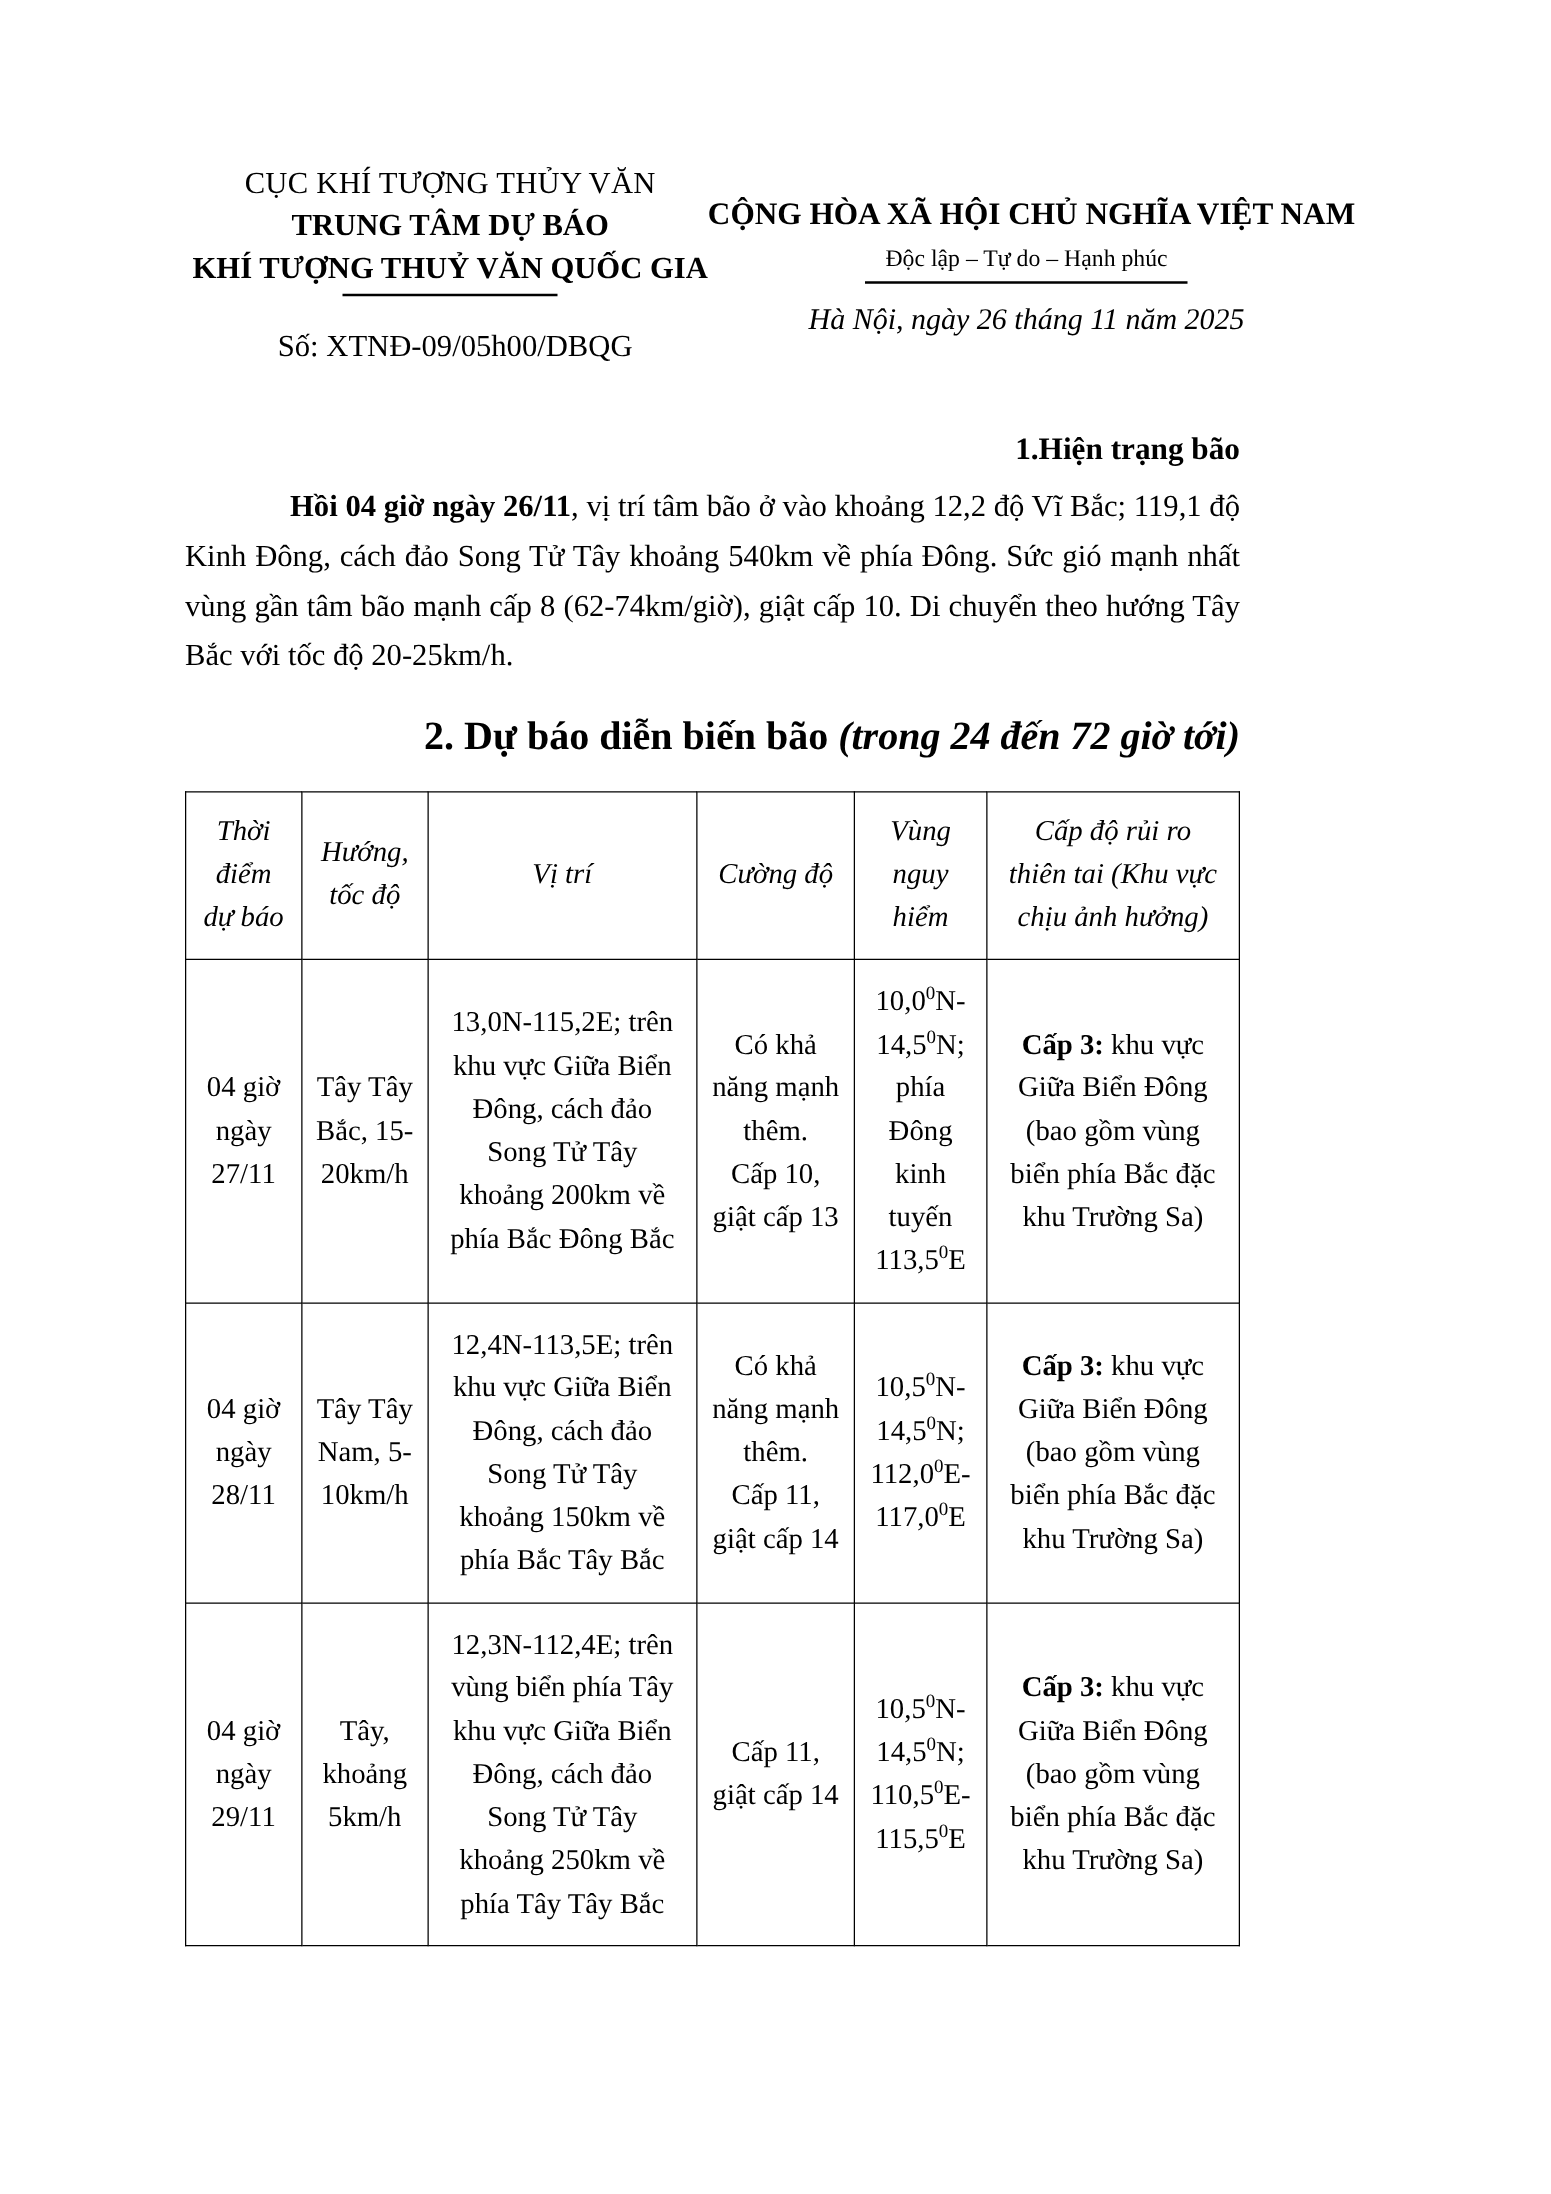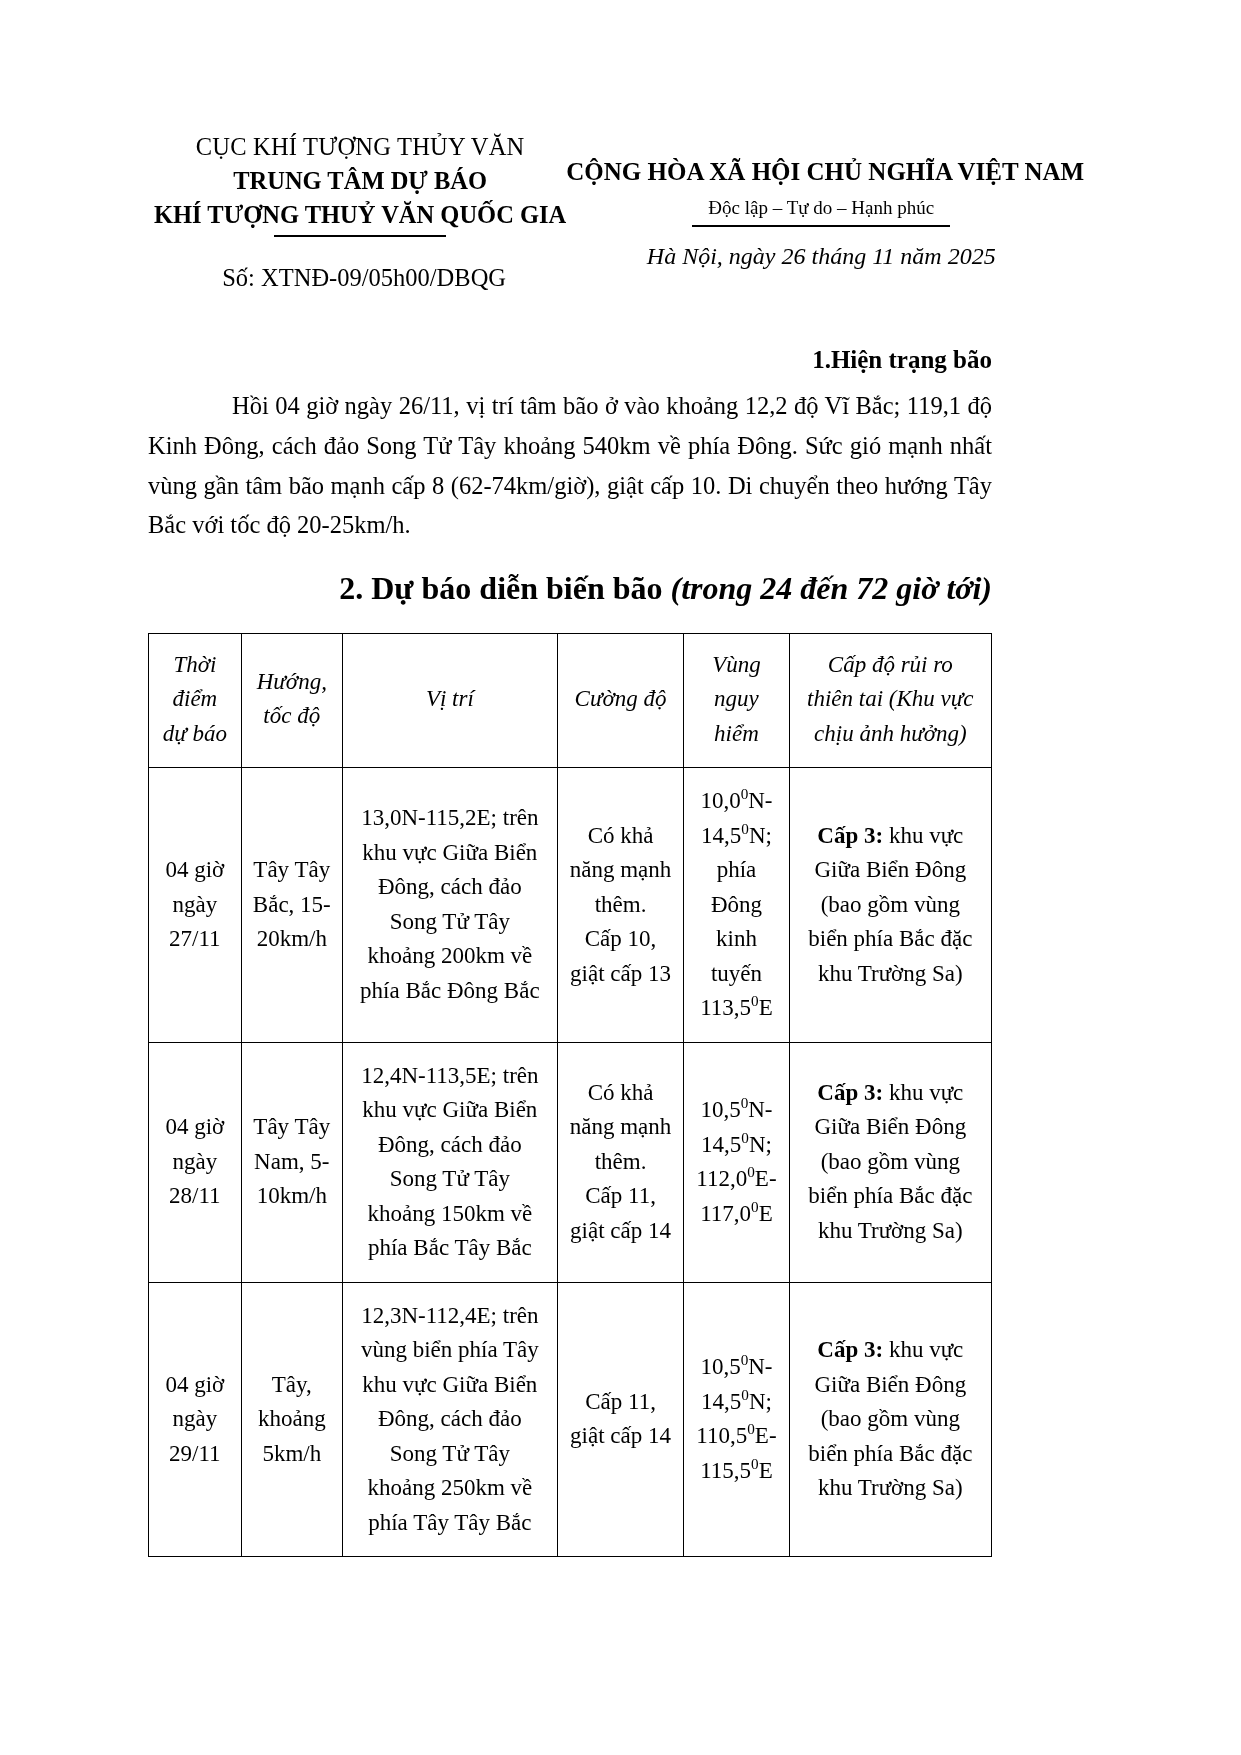--- a/index.html
+++ b/index.html
@@ -134,21 +134,21 @@
     font-style: italic;
   }
   .para {
     font-size: 24.5px;
     line-height: 1.62;
     text-align: justify;
     text-justify: inter-word;
     margin-top: 12px;
     text-indent: 84px;
   }
-  .para b { font-weight: normal; }
+  .para b { font-weight: bold; }
 
   
   table.forecast {
     width: 100%;
     border-collapse: collapse;
     margin-top: 26px;
     table-layout: fixed;
   }
   table.forecast td, table.forecast th {
     border: 1.6px solid #000;

